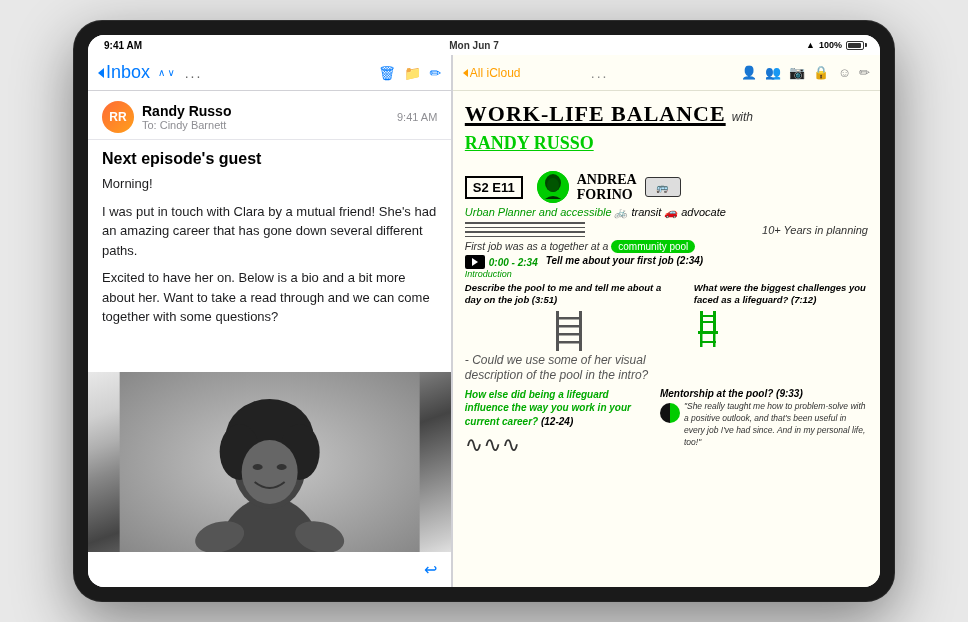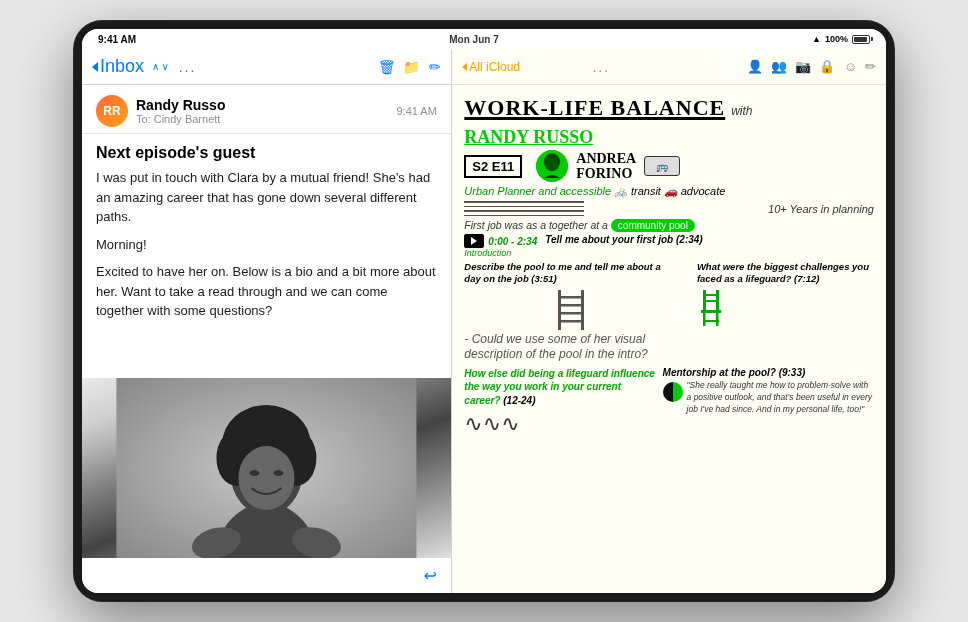--- a/index.html
+++ b/index.html
@@ -12,21 +12,21 @@
       justify-content: center;
       font-family: -apple-system, BlinkMacSystemFont, 'Helvetica Neue', sans-serif;
       overflow: hidden;
     }
 
     .ipad-outer {
       width: 820px;
       height: 580px;
       background: #1a1a1a;
       border-radius: 28px;
-      padding: 8px;
+      padding: 14px;
       box-shadow: 0 20px 60px rgba(0,0,0,0.45), 0 0 0 1px #333;
       position: relative;
     }
 
     .ipad-screen {
       width: 100%;
       height: 100%;
       background: #f2f2f7;
       border-radius: 16px;
       overflow: hidden;
@@ -278,22 +278,22 @@
               <div class="sender-name">Randy Russo</div>
               <div class="sender-to">To: Cindy Barnett</div>
             </div>
             <div class="mail-time">9:41 AM</div>
           </div>
         </div>
 
         <div class="mail-subject">Next episode's guest</div>
 
         <div class="mail-body">
+          <p>Morning!</p>
           <p>I was put in touch with Clara by a mutual friend! She's had an amazing career that has gone down several different paths.</p>
-          <p>Morning!</p>
           <p>Excited to have her on. Below is a bio and a bit more about her. Want to take a read through and we can come together with some questions?</p>
         </div>
 
         <div class="mail-image-area">
           <div class="bw-photo">
             
             <svg width="100%" height="100%" viewBox="0 0 300 180" xmlns="http://www.w3.org/2000/svg">
               <defs>
                 <radialGradient id="bg" cx="50%" cy="50%" r="70%">
                   <stop offset="0%" stop-color="#c8c8c8"></stop>
@@ -346,21 +346,21 @@
             <span style="font-size:13px;color:#888;">👥</span>
             <span style="font-size:13px;color:#888;">📷</span>
             <span style="font-size:13px;color:#888;">🔒</span>
             <span style="font-size:13px;color:#888;">☺</span>
             <span style="font-size:13px;color:#888;">✏</span>
           </div>
         </div>
 
         <div class="notes-content">
 
-          <div style="display:flex; align-items:baseline; gap:6px; flex-wrap:wrap; margin-bottom:2px;">
+          <div style="display:flex; align-items:baseline; gap:6px; flex-wrap:wrap; margin-bottom:17px;">
             <span style="font-size:22px; font-weight:900; font-family:'Georgia',serif; letter-spacing:1px; color:#000; text-decoration:underline; text-decoration-thickness:3px;">WORK-LIFE BALANCE</span>
             <span style="font-size:12px; font-style:italic; color:#333;">with</span>
             <span style="font-size:18px; font-weight:900; color:#00cc00; text-decoration:underline; font-family:'Georgia',serif;">RANDY RUSSO</span>
           </div>
 
           <div style="display:flex; align-items:center; gap:8px; margin-bottom:3px;">
             <div class="episode-badge">S2 E11</div>
 
             <div style="width:32px;height:32px;background:#00cc00;border-radius:50%;overflow:hidden;flex-shrink:0;display:flex;align-items:center;justify-content:center;">
               <svg width="32" height="32" viewBox="0 0 32 32">

